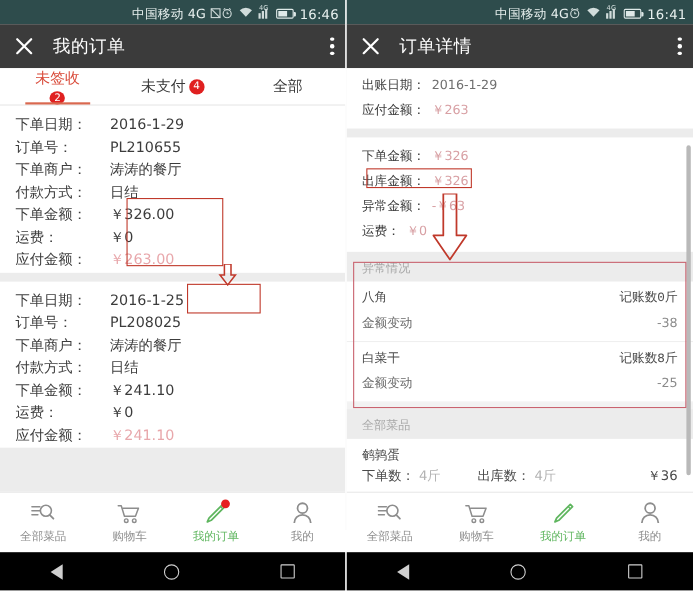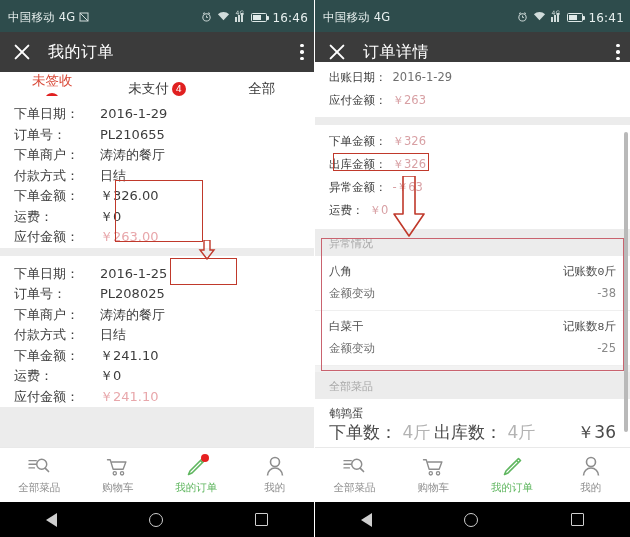--- a/index.html
+++ b/index.html
@@ -8,22 +8,22 @@
     background: #ffffff;
     font-family: "DejaVu Sans", "Liberation Sans", sans-serif;
     overflow: hidden;
   }
   .stage { position: relative; width: 630px; height: 537px; display: flex; }
   .phone { position: relative; width: 315px; height: 537px; overflow: hidden; background:#fff; }
   .phone.left { border-right: 1px solid #ffffff; }
 
   
   .statusbar {
-    height: 32px; background: #2e4c4c; color: #e8f0ef;
-    display: flex; align-items: center; justify-content: space-between;
+    height: 22px; background: #2e4c4c; color: #e8f0ef;
+    display: flex; align-items: center; justify-content: flex-end;
     padding: 3px 6px 0 8px; font-size: 11.5px; letter-spacing: .2px;
   }
   .sb-left { display:flex; align-items:center; gap:4px; }
   .sb-right { display:flex; align-items:center; gap:5px; }
   .sb-ico { display:inline-block; opacity:.92; }
   .sig-bars { display:flex; align-items:flex-end; gap:1px; height:9px; position:relative; }
   .sig-bars i { display:block; width:2px; background:#dfe9e8; }
   .sig-bars i:nth-child(1){height:3px}.sig-bars i:nth-child(2){height:5px}
   .sig-bars i:nth-child(3){height:7px}.sig-bars i:nth-child(4){height:9px}
   .sig-4g { position:absolute; top:-4px; left:0; font-size:6px; color:#dfe9e8; }
@@ -92,21 +92,21 @@
   .d-row .val { color:#6f6f6f; }
   .d-row .val.pink { color:#d8a0a4; }
   .d-gap { height:8px; background:#ececec; }
   .d-secthead { font-size:11px; color:#a8a8a8; padding:7px 14px 5px; background:#ececec; }
   .d-item { padding:6px 14px; border-bottom:1px solid #efefef; }
   .d-item-top { display:flex; justify-content:space-between; font-size:11.5px; color:#4a4a4a; line-height:20px;font-family:Liberation Mono, monospace; }
   .d-item-bot { display:flex; justify-content:space-between; font-size:11.5px; color:#6b6b6b; line-height:22px; }
   .d-item-bot .amt { color:#8a8a8a; }
   .dish { padding:5px 14px 6px; }
   .dish-name { font-size:11.5px; color:#4a4a4a; line-height:18px;}
-  .dish-meta { display:flex; font-size:17px; color:#4a4a4a; line-height:20px; align-items:center; }
+  .dish-meta { display:flex; font-size:12px; color:#4a4a4a; line-height:20px; align-items:center; }
   .dish-meta .m1 { width:105px; }
   .dish-meta .m2 { flex:1; }
   .dish-meta .mv { color:#b3b3b3; }
   .dish-meta .price { color:#4a4a4a; }
 
   
   .vscroll { position:absolute; right:2px; top:70px; width:4px; height:300px; background:#b9b9b9; border-radius:2px; }
 
   
   .anno { position:absolute; border:1.6px solid #c0392b; pointer-events:none; }

